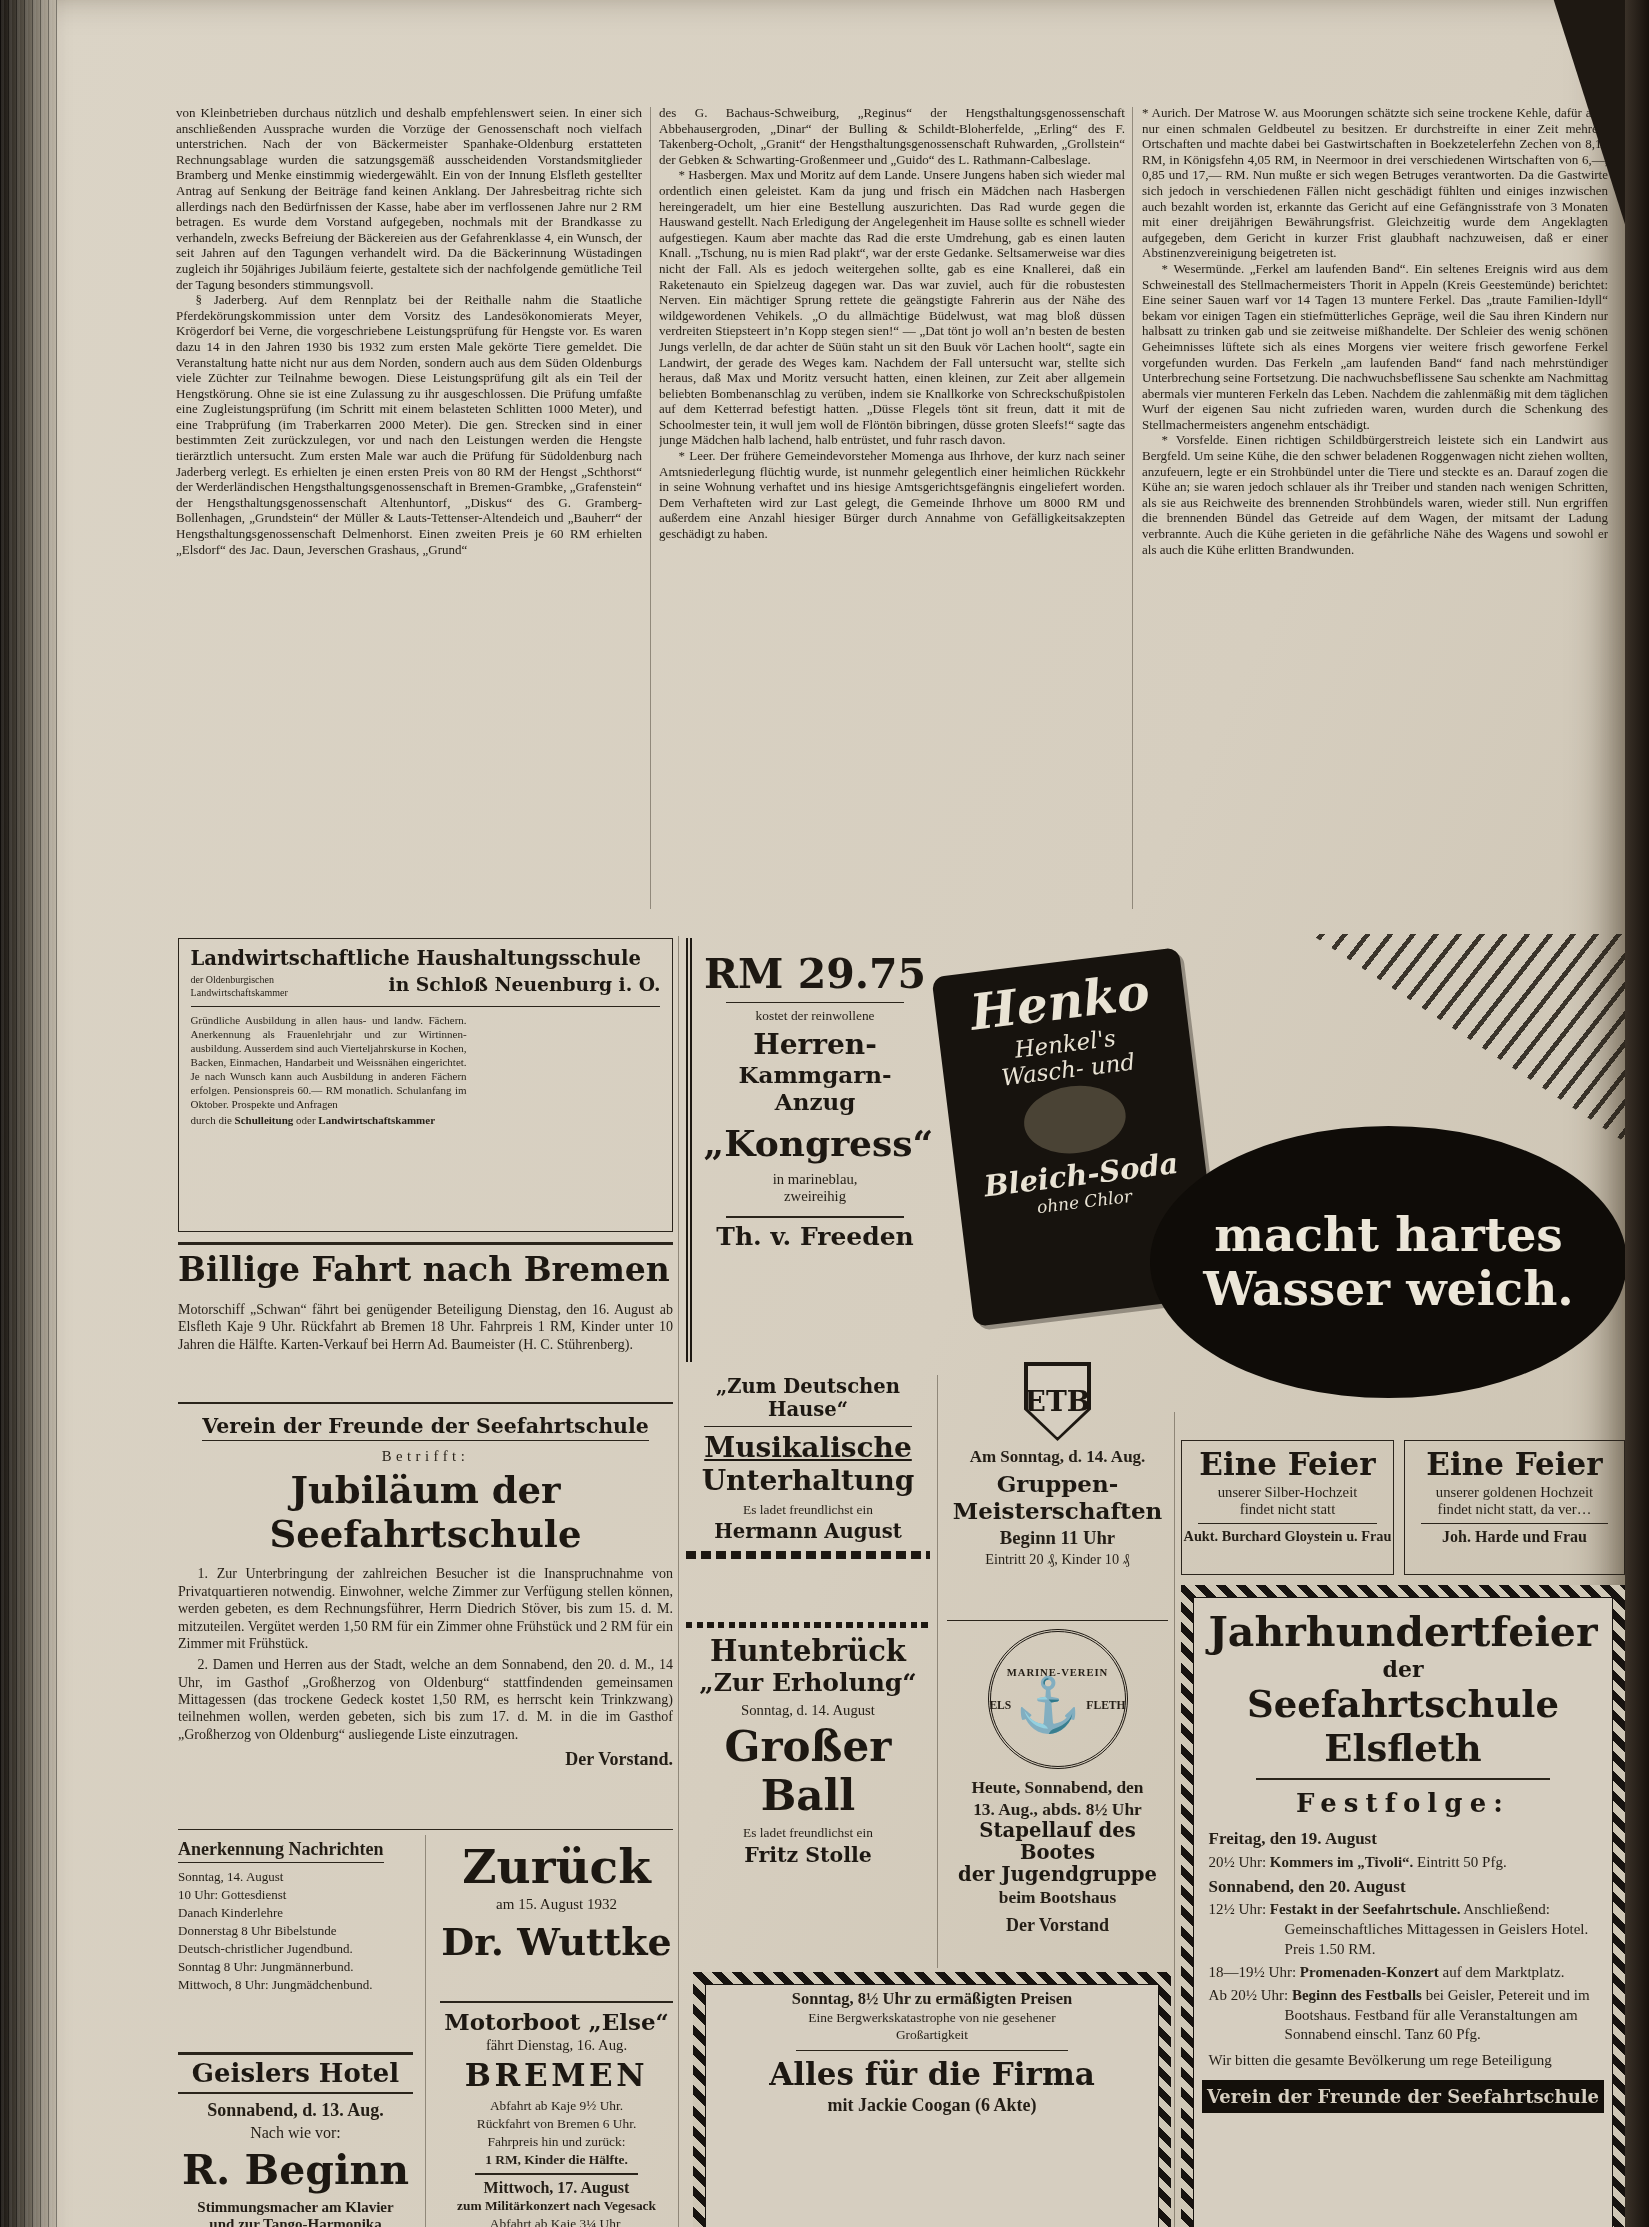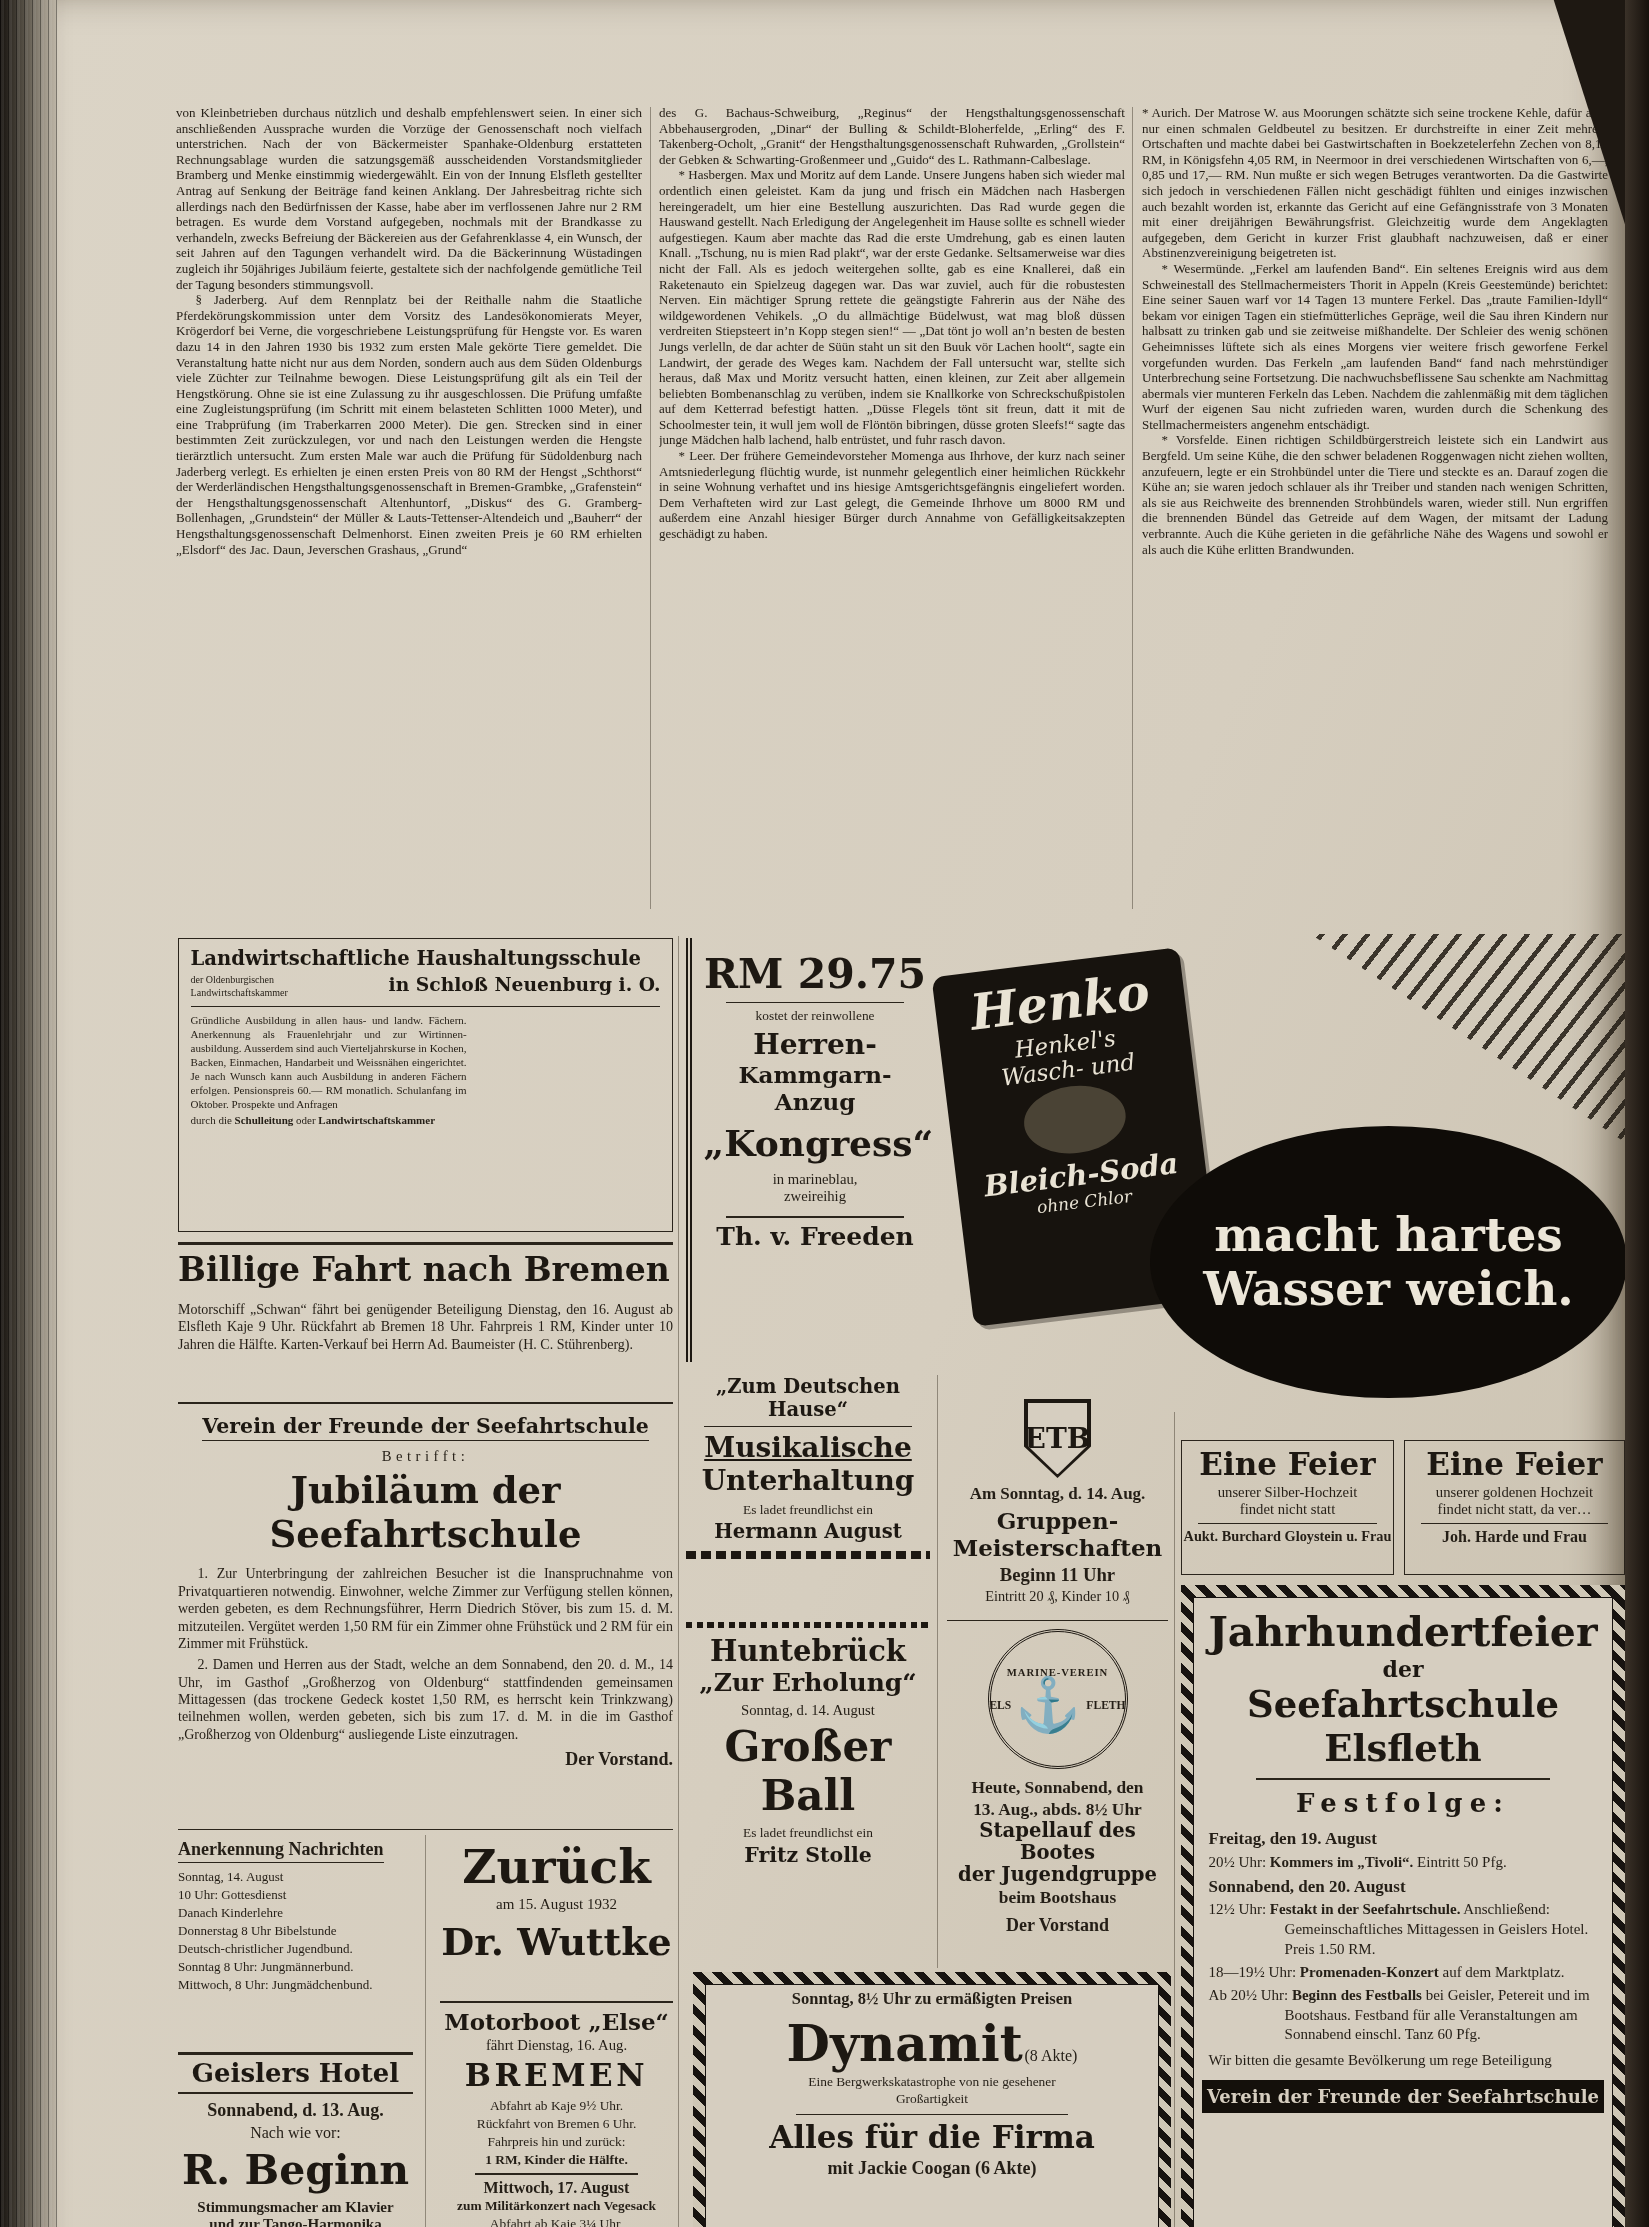--- a/index.html
+++ b/index.html
@@ -218,21 +218,21 @@
       <div class="frak" style="font-size:29px;margin-top:6.2px;">Huntebrück</div>
       <div class="frak" style="font-size:25px;">„Zur Erholung“</div>
       <div style="font-size:14.7px;margin-top:4.5px;">Sonntag, d. 14. August</div>
       <div class="frak" style="font-size:42px;margin-top:3.6px;">Großer Ball</div>
       <div style="font-size:13.4px;margin-top:4.5px;">Es ladet freundlichst ein</div>
       <div class="frak" style="font-size:20.5px;margin-top:1.8px;">Fritz Stolle</div>
     </div>
 
     <div class="vrule" style="left:880px;top:1375px;height:593px;"></div>
 
-    <div class="abs c" style="left:890px;top:1399px;width:221px;">
+    <div class="abs c" style="left:890px;top:1362px;width:221px;">
       <div class="shield">
         <div class="shield-in">
             <span class="frak" style="font-size:28px;">ETB</span>
           </div>
       </div>
       <div class="b" style="font-size:17px;margin-top:6.2px;">Am Sonntag, d. 14. Aug.</div>
       <div class="frak" style="font-size:23px;margin-top:2.7px;">Gruppen-</div>
       <div class="frak" style="font-size:23px;">Meisterschaften</div>
       <div class="b" style="font-size:18.7px;margin-top:3.6px;">Beginn 11 Uhr</div>
       <div style="font-size:14.3px;margin-top:1.8px;">Eintritt 20 ₰, Kinder 10 ₰</div>
@@ -256,24 +256,20 @@
         <div>beim Bootshaus</div>
       </div>
       <div class="b" style="font-size:18px;margin-top:7.1px;">Der Vorstand</div>
     </div>
 
     <div class="vrule" style="left:1117px;top:1412px;height:967px;"></div>
 
     <div class="abs chain" style="left:636px;top:1972px;width:478px;height:406px;">
       <div class="chain-in c">
         <div class="b" style="font-size:16.5px;margin-top:4.5px;">Sonntag, 8½ Uhr zu ermäßigten Preisen</div>
-        <div style="margin-top:4.5px;">
-          <span class="frak" style="font-size:50px;">Dynamit</span>
-          <span style="font-size:16px;">(8 Akte)</span>
-        </div>
         <div style="font-size:13.4px;line-height:17px;">Eine Bergwerkskatastrophe von nie gesehener</div>
         <div style="font-size:13.4px;line-height:17px;">Großartigkeit</div>
         <div class="thinhr" style="width:60%;margin-top:7.1px;"></div>
         <div class="frak" style="font-size:31px;margin-top:3.6px;">Alles für die Firma</div>
         <div class="b" style="font-size:18px;margin-top:2.7px;">mit Jackie Coogan (6 Akte)</div>
 
       </div>
     </div>
 
     <div class="abs c box" style="left:1124px;top:1440px;width:213px;height:135px;box-sizing:border-box;padding-top:4.5px;">

